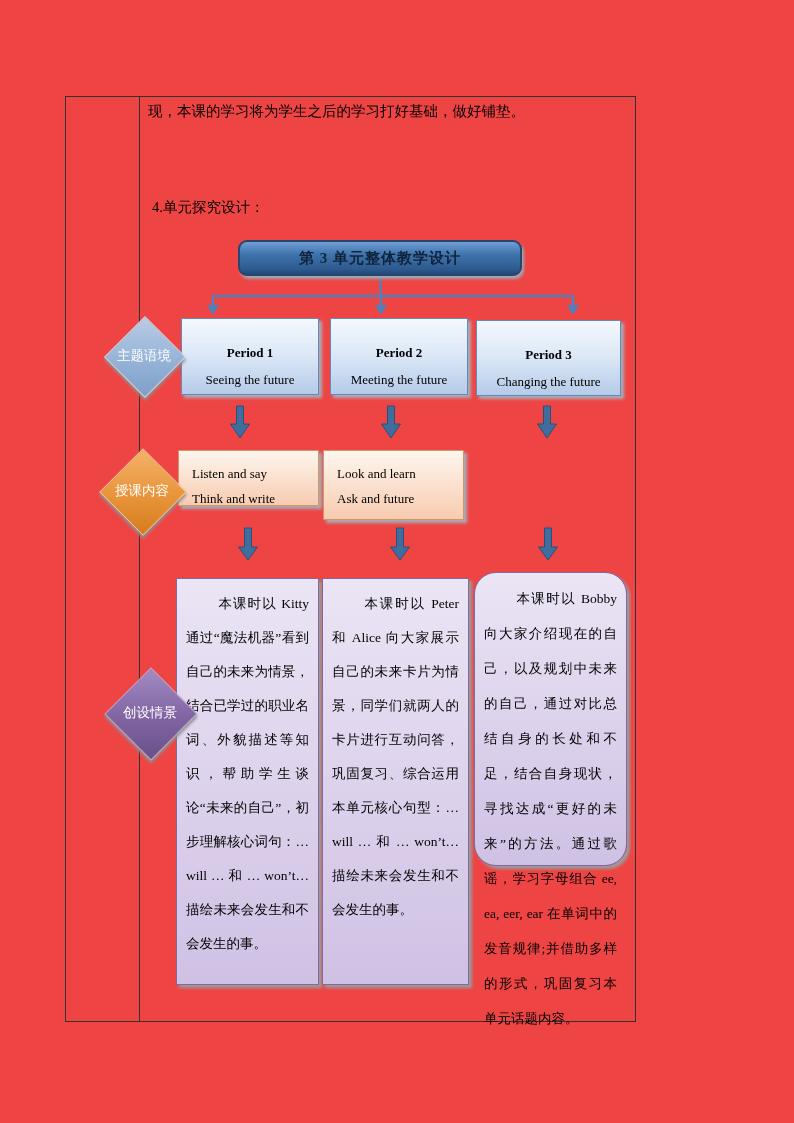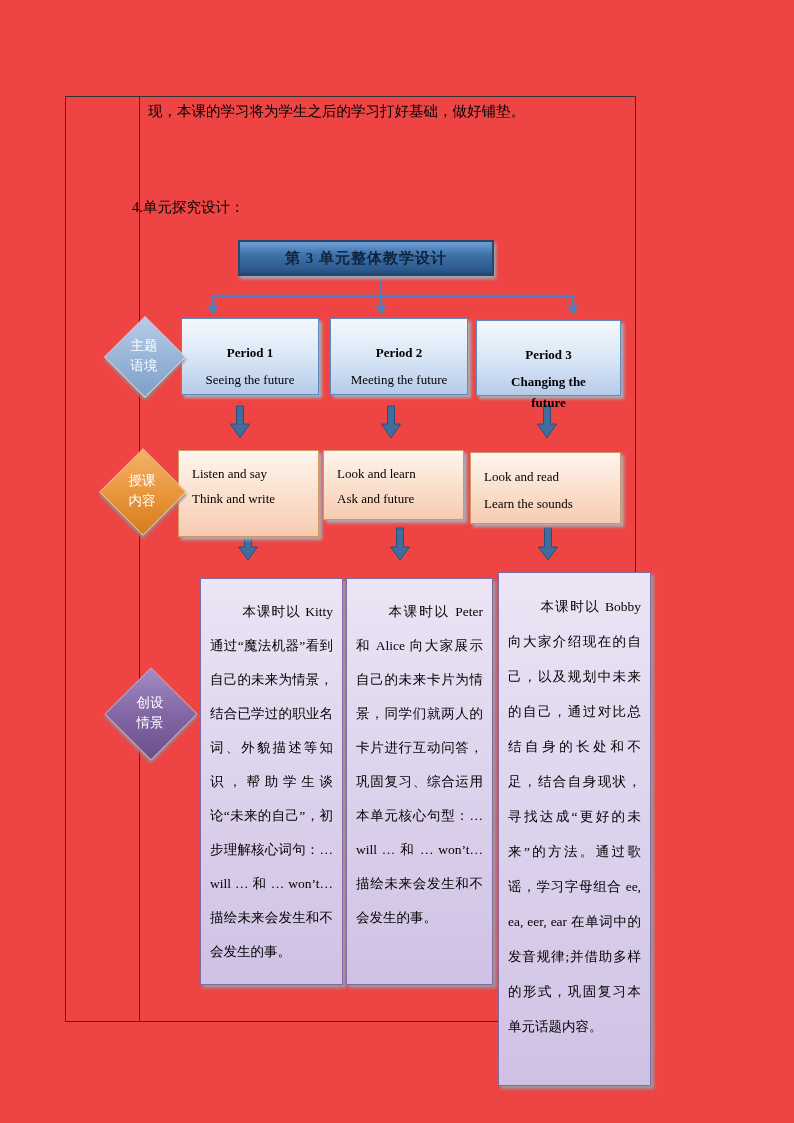--- a/index.html
+++ b/index.html
@@ -5,24 +5,24 @@
   html,body{margin:0;padding:0;background:#fff;}
   .page{
     position:relative;width:794px;height:1123px;background:#ef4444;
     font-family:"Liberation Serif","DejaVu Serif",serif;color:#000;overflow:hidden;
   }
   
   .doc-table{position:absolute;left:65px;top:96px;width:569px;height:924px;border:1px solid #333;}
   .doc-table-divider{position:absolute;left:73px;top:0;height:100%;width:0;border-left:1px solid #333;}
   
   .intro-text{position:absolute;left:148px;top:101px;width:480px;font-size:14.5px;line-height:1.5;}
-  .section-heading{position:absolute;left:132px;top:198px;width:300px;font-size:14.5px;}
+  .section-heading{position:absolute;left:152px;top:198px;width:300px;font-size:14.5px;}
   
   .banner{
-    position:absolute;left:238px;top:240px;width:256px;height:36px;border-radius:0;
+    position:absolute;left:238px;top:240px;width:284px;height:36px;border-radius:9px;
     background:linear-gradient(180deg,#6f9ed4 0%,#3e72aa 40%,#2d5a8e 85%,#24497a 100%);
     border:2px solid #25476e;box-shadow:2px 3px 3px #9fa8b4;
     display:flex;align-items:center;justify-content:center;
     font-size:15px;font-weight:bold;color:#10233c;letter-spacing:1px;box-sizing:border-box;
   }
   
   .pbox{
     position:absolute;box-sizing:border-box;
     background:linear-gradient(180deg,#f4f8fd 0%,#dde9f7 45%,#b6cbe9 100%);
     border:1px solid #6089bd;box-shadow:3px 3px 3px #a9aeb5;
@@ -36,31 +36,31 @@
     background:linear-gradient(180deg,#fdf5ef 0%,#fbe3d2 45%,#f7cbb0 100%);
     border:1px solid #cf9767;box-shadow:3px 3px 3px #a9aeb5;
     font-size:13px;padding:11px 0 0 13px;line-height:1.9;
   }
   .obox.tall{line-height:2.1;padding-top:10px;}
   
   .sbox{
     position:absolute;box-sizing:border-box;
     background:linear-gradient(180deg,#ebe5f5 0%,#e0d6ee 40%,#cfc1e4 100%);
     border:1px solid #7e6aa5;box-shadow:3px 3px 3px #9b9b9b;
-    font-size:13.5px;padding:16px 9px;margin-left:24px;
+    font-size:13.5px;padding:8px 9px;
   }
   .sbox .stext{line-height:34px;text-indent:2.4em;text-align:justify;}
   
   .diamond{position:absolute;transform:rotate(45deg);box-shadow:2px 2px 3px #8f8f8f;}
   .diamond.blue{background:linear-gradient(135deg,#b9cce5 0%,#95b3d7 55%,#7d9fc9 100%);border:1px solid #cdd9ea;}
   .diamond.orange{background:linear-gradient(135deg,#f4b269 0%,#e8943a 55%,#d57d1d 100%);border:1px solid #f3c791;}
   .diamond.purple{background:linear-gradient(135deg,#a28bc2 0%,#8064a2 55%,#68508a 100%);border:1px solid #b9a9d1;}
   .dlabel{
     position:absolute;color:#ffffff;font-size:13.5px;line-height:1.5;text-align:center;
-    display:flex;flex-direction:column;align-items:center;justify-content:center;
+    display:flex;flex-direction:row;align-items:center;justify-content:center;
   }
   .svg-overlay{position:absolute;left:0;top:0;pointer-events:none;}
 </style>
 </head>
 <body>
 
 <div class="page">
 
   <div class="doc-table">
     <div class="doc-table-divider"></div>
@@ -97,43 +97,39 @@
   <div class="pbox" style="left:181px;top:318px;width:138px;height:77px;">
     <div class="ptitle">Period 1</div>
     <div class="psub">Seeing the future</div>
   </div>
   <div class="pbox" style="left:330px;top:318px;width:138px;height:77px;">
     <div class="ptitle">Period 2</div>
     <div class="psub">Meeting the future</div>
   </div>
   <div class="pbox" style="left:476px;top:320px;width:145px;height:76px;">
     <div class="ptitle">Period 3</div>
-    <div class="psub" style="padding:0 18px;font-weight:bold;">Changing the future</div>
+    <div class="psub" style="padding:0 18px;">Changing the future</div>
   </div>
 
-  <div class="obox" style="left:178px;top:450px;width:141px;height:87px;">
+  <div class="obox" style="left:178px;top:450px;width:141px;height:56px;">
     <div>Listen and say</div>
     <div>Think and write</div>
   </div>
   <div class="obox" style="left:323px;top:450px;width:141px;height:70px;">
     <div>Look and learn</div>
     <div>Ask and future</div>
-  </div>
-  <div class="obox tall" style="left:470px;top:452px;width:151px;height:72px;">
-    <div>Look and read</div>
-    <div>Learn the sounds</div>
   </div>
 
   <div class="sbox" style="left:176px;top:578px;width:143px;height:407px;">
     <div class="stext">本课时以 Kitty 通过“魔法机器”看到自己的未来为情景，结合已学过的职业名词、外貌描述等知识，帮助学生谈论“未来的自己”，初步理解核心词句：… will … 和 … won’t…描绘未来会发生和不会发生的事。</div>
   </div>
   <div class="sbox" style="left:322px;top:578px;width:147px;height:407px;">
     <div class="stext">本课时以 Peter 和 Alice 向大家展示自己的未来卡片为情景，同学们就两人的卡片进行互动问答，巩固复习、综合运用本单元核心句型：… will … 和 … won’t…描绘未来会发生和不会发生的事。</div>
   </div>
-  <div class="sbox" style="left:474px;top:572px;width:153px;height:514px;">
+  <div class="sbox" style="left:474px;top:572px;width:153px;height:294px;border-radius:22px;">
     <div class="stext" style="line-height:35px;">本课时以 Bobby 向大家介绍现在的自己，以及规划中未来的自己，通过对比总结自身的长处和不足，结合自身现状，寻找达成“更好的未来”的方法。通过歌谣，学习字母组合 ee, ea, eer, ear 在单词中的发音规律;并借助多样的形式，巩固复习本单元话题内容。</div>
   </div>
 
   <div class="diamond blue" style="left:116px;top:328px;width:56px;height:56px;"></div>
   <div class="dlabel" style="left:110px;top:328px;width:68px;height:56px;">
     <span>主题</span>
     <span>语境</span>
   </div>
 
   <div class="diamond orange" style="left:112px;top:461px;width:60px;height:60px;"></div>

